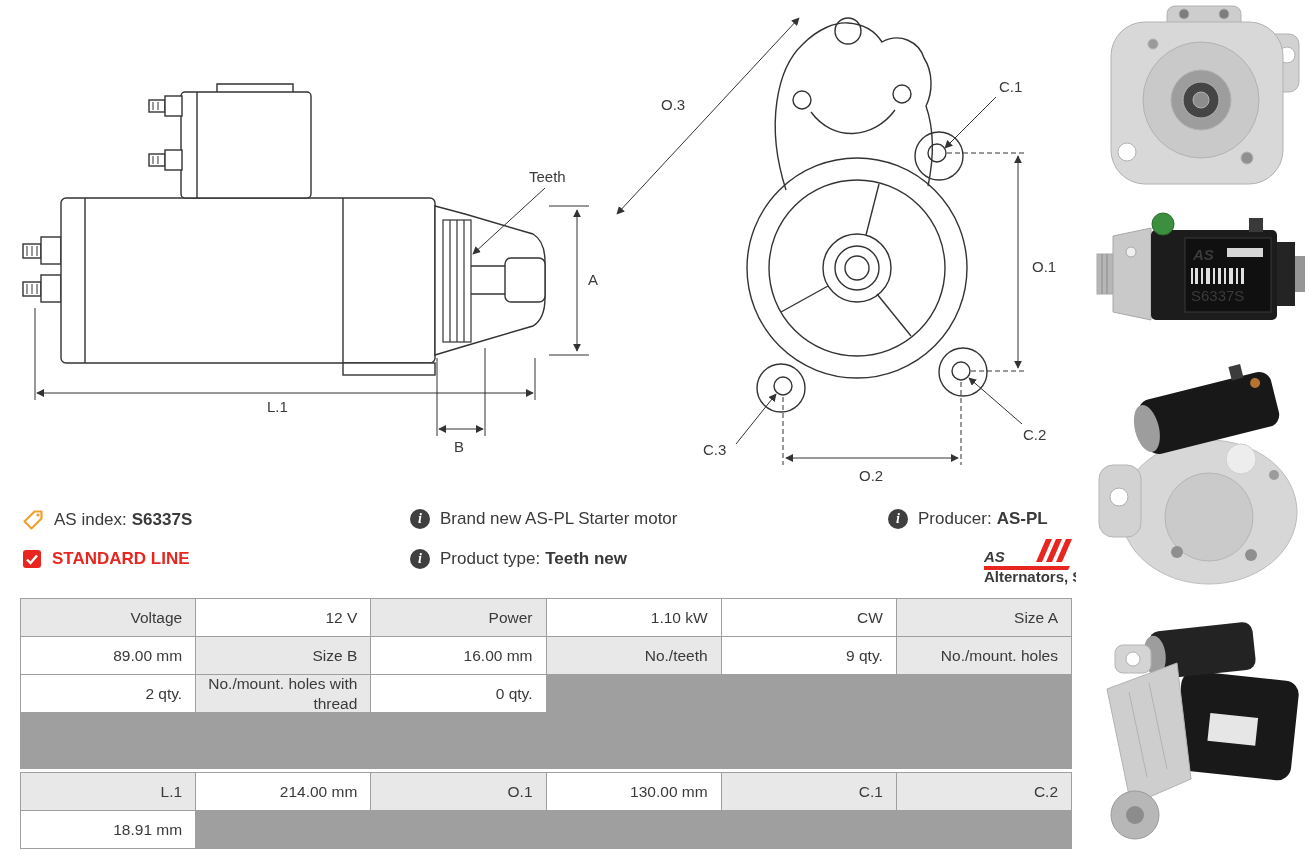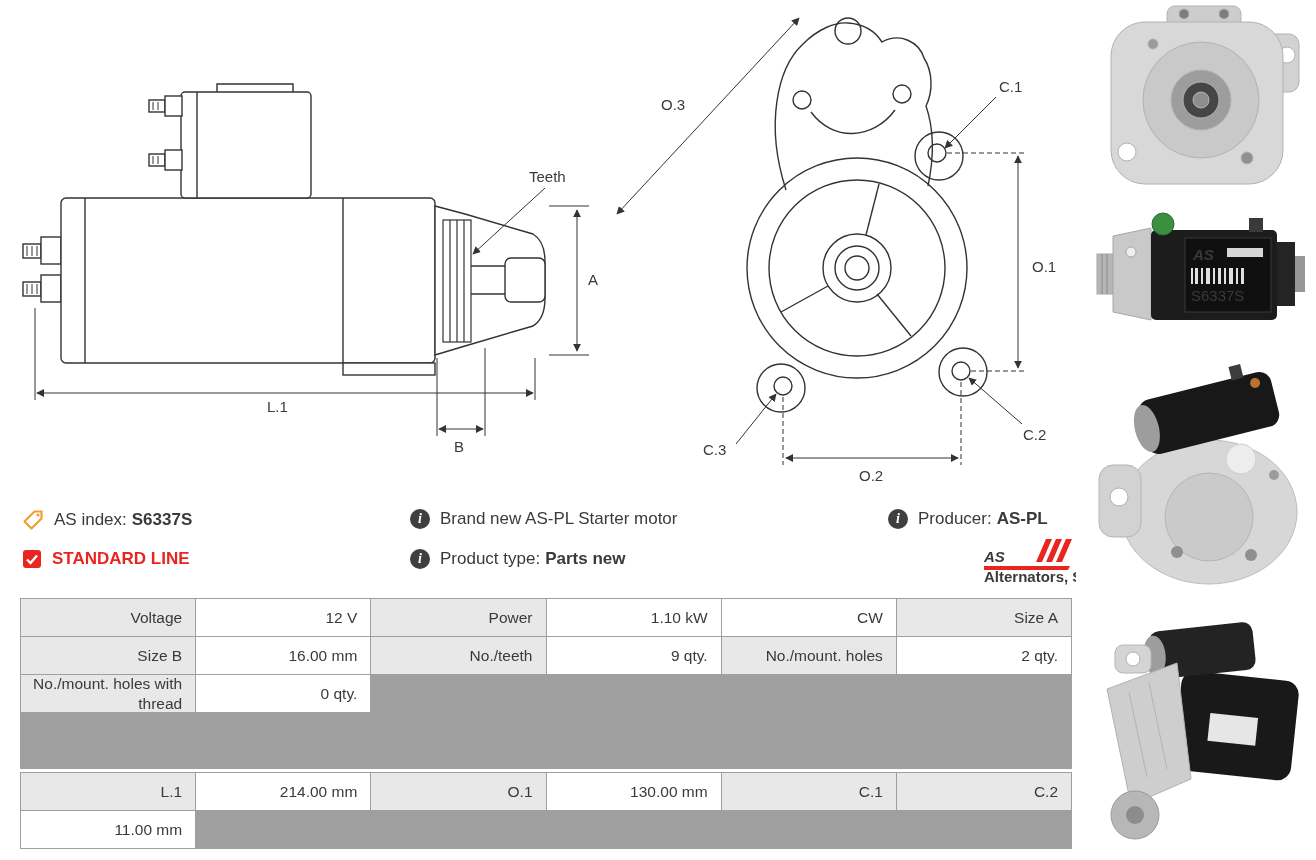--- a/index.html
+++ b/index.html
@@ -177,21 +177,21 @@
       <rect x="1" y="1" width="18" height="18" rx="3" fill="#e8251f"></rect>
       <path d="M5,10.5 L8.5,14 L15,6.5" stroke="#fff" stroke-width="2.4" fill="none"></path>
     </svg>
     <span class="red bold">STANDARD LINE</span>
   </div>
 
   <div class="info-item" style="left:410px; top:549px;">
     <span class="icon-info">i</span>
     <span class="txt">
       <span>Product type:</span>
-      <span class="bold">Parts new</span>
+      <span class="bold">Teeth new</span>
     </span>
   </div>
 
   <div class="abs" style="left:984px; top:534px; width:92px; height:54px;">
     <svg width="92" height="54" viewBox="0 0 92 54">
       <text x="0" y="28" font-size="29" font-weight="bold" font-style="italic" fill="#555">AS</text>
       <g fill="#e8251f">
         <polygon points="52,28 58,28 68,5 62,5"></polygon>
         <polygon points="62,28 68,28 78,5 72,5"></polygon>
         <polygon points="72,28 78,28 88,5 82,5"></polygon>
@@ -203,41 +203,42 @@
 
   <div class="spec">
     <div class="tgroup g1">
       <div class="cell label">Voltage</div>
       <div class="cell value">12 V</div>
       <div class="cell label">Power</div>
       <div class="cell value">1.10 kW</div>
 
       <div class="cell value">CW</div>
       <div class="cell label">Size A</div>
+      <div class="cell value">89.00 mm</div>
 
       <div class="cell label">Size B</div>
       <div class="cell value">16.00 mm</div>
       <div class="cell label">No./teeth</div>
       <div class="cell value">9 qty.</div>
 
       <div class="cell label">No./mount. holes</div>
       <div class="cell value">2 qty.</div>
       <div class="cell label">No./mount. holes with thread</div>
       <div class="cell value">0 qty.</div>
     </div>
 
     <div class="tgroup g2">
       <div class="cell label">L.1</div>
       <div class="cell value">214.00 mm</div>
       <div class="cell label">O.1</div>
       <div class="cell value">130.00 mm</div>
 
       <div class="cell label">C.1</div>
       <div class="cell label">C.2</div>
-      <div class="cell value">11.00 mm</div>
+      <div class="cell value">18.91 mm</div>
     </div>
   </div>
 
   <div class="photos">
 
     <div style="height:202px;">
       <svg width="226" height="200" viewBox="0 0 226 200">
         <g stroke="#b2b2b2" stroke-width="1">
           <rect x="78" y="6" width="74" height="34" rx="8" fill="#cdcdcd"></rect>
           <circle cx="95" cy="14" r="5" fill="#7d7d7d"></circle>

